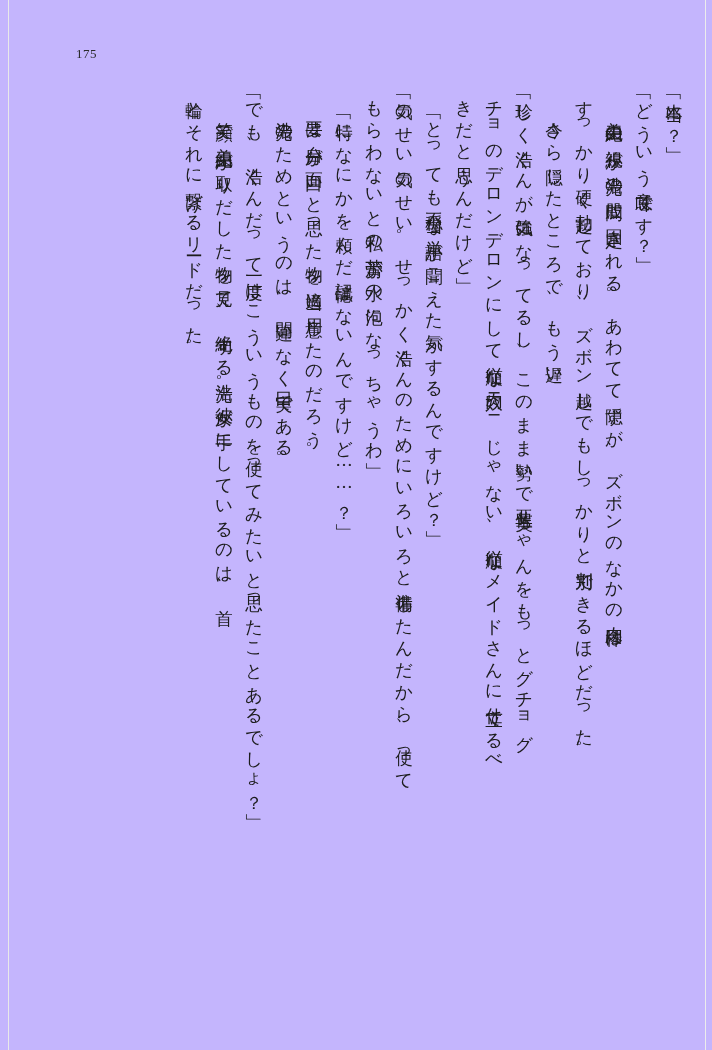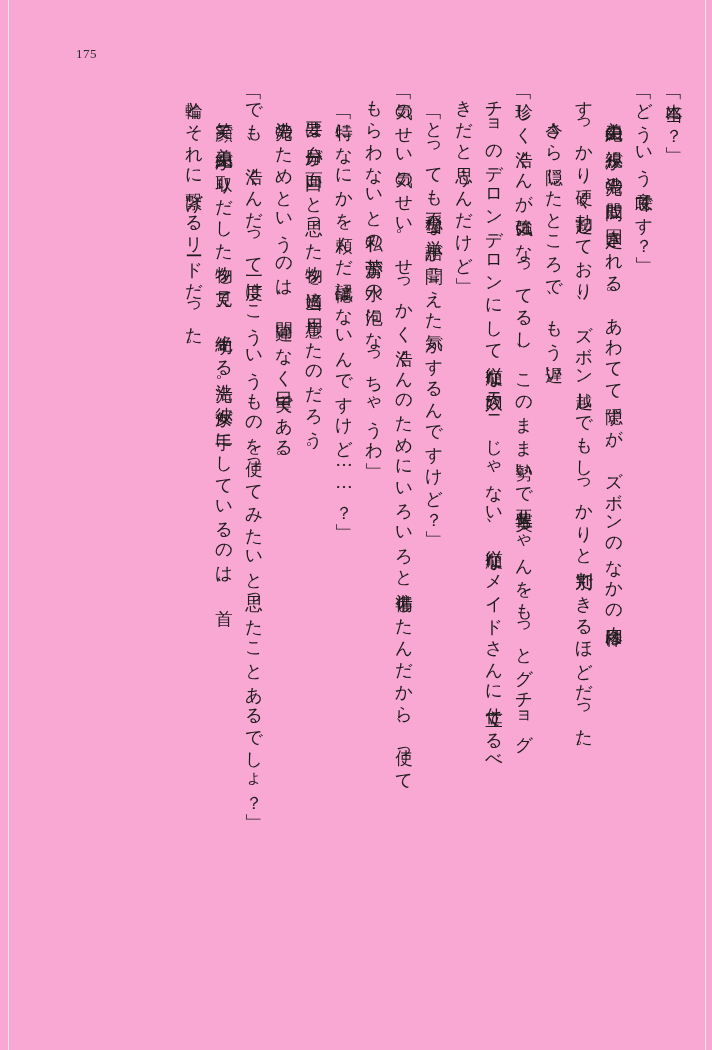--- a/index.html
+++ b/index.html
@@ -7,21 +7,21 @@
     padding: 0;
     background: #ffffff;
   }
   body {
     font-family: "Liberation Serif", serif;
   }
   .page {
     position: relative;
     width: 712px;
     height: 1050px;
-    background: #f9a8d4;
+    background: #c4b5fd;
     overflow: hidden;
     box-sizing: border-box;
   }
   
   .scan-edge-left {
     position: absolute;
     left: 8px;
     top: 0;
     width: 1px;
     height: 1050px;

